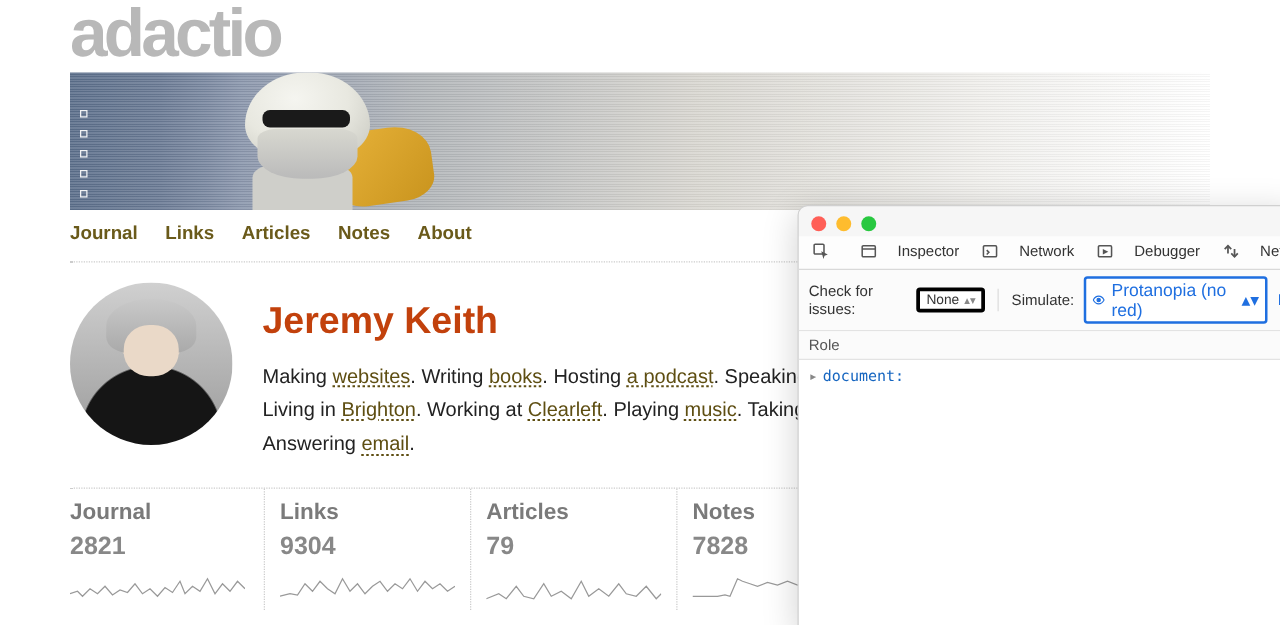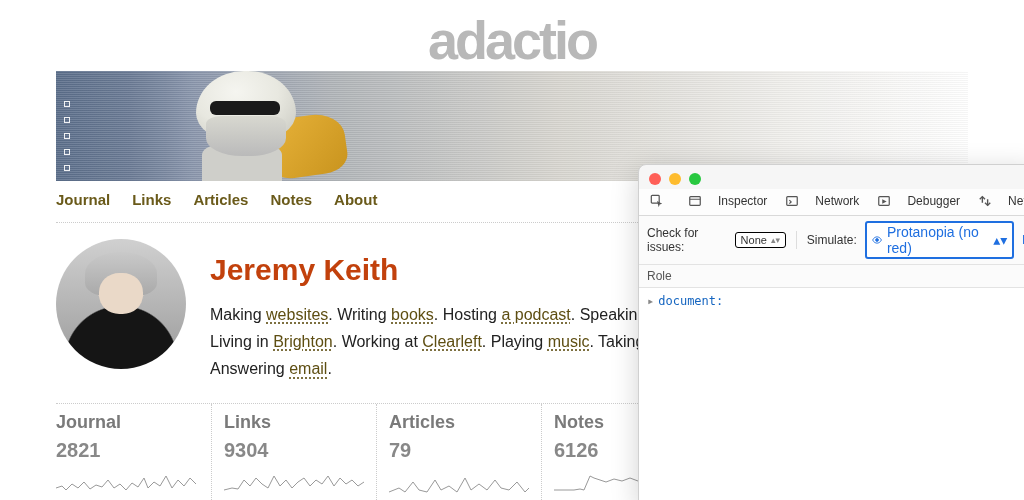--- a/index.html
+++ b/index.html
@@ -9,27 +9,27 @@
     color: #333;
     width: 1024px;
     height: 500px;
     position: relative;
     overflow: hidden;
   }
   .page {
     padding: 0 56px;
   }
   .logo {
-    text-align: center;
+    text-align: left;
     font-size: 54px;
     font-weight: 900;
     letter-spacing: -3px;
     color: #b8b8b8;
     line-height: 1;
-    padding-top: 13px;
+    padding-top: 0;
     padding-right: 0;
   }
   .banner {
     height: 110px;
     margin-top: 4px;
     background: linear-gradient(to right,
       #5b6e8a 0%, #6a7a94 8%, #7a88a0 12%,
       #8a96ac 15%, #b0b4b8 30%,
       #d8d6d0 55%, #f0efec 80%, #fff 100%);
     position: relative;
@@ -174,21 +174,21 @@
   .dt-tool svg { width:14px; height:14px; }
   .dt-sep { width:1px; height:18px; background:#ddd; margin:0 2px;}
   .dt-row {
     display:flex; align-items:center; gap:8px;
     padding:5px 8px;
     border-bottom:1px solid #e3e3e3;
     background:#fbfbfb;
   }
   .dt-select {
     display:inline-flex; align-items:center; gap:4px;
-    border:1px solid #000000; border-radius:3px;
+    border:3px solid #000000; border-radius:3px;
     padding:1px 5px; background:#fff; font-size:11px;
   }
   .dt-select .caret{ font-size:9px; color:#888;}
   .dt-simulate {
     border:2px solid #1f6fe0; border-radius:3px;
     padding:1px 5px; background:#fff;
     display:inline-flex; align-items:center; gap:5px;
     color:#1f6fe0; font-size:14px;
   }
   .dt-simulate .eye { width:12px; height:12px; }
@@ -266,21 +266,21 @@
     </div>
     <div class="stat">
       <h2>Articles</h2>
       <div class="count">79</div>
       <svg class="spark" viewBox="0 0 140 28">
           <path d="M0 24 L10 20 L16 24 L24 14 L30 22 L38 24 L46 12 L52 22 L60 18 L68 24 L76 10 L82 22 L90 16 L98 22 L106 12 L112 20 L120 22 L128 14 L136 24 L140 20"></path>
         </svg>
     </div>
     <div class="stat">
       <h2>Notes</h2>
-      <div class="count">6126</div>
+      <div class="count">7828</div>
       <svg class="spark" viewBox="0 0 140 28">
           <path d="M0 22 L20 22 L26 21 L30 22 L36 8 L40 10 L46 12 L52 14 L60 11 L68 13 L76 10 L84 13 L92 11 L100 14 L108 12 L116 13 L124 11 L132 13 L140 12"></path>
         </svg>
     </div>
   </div>
 </div>
 
 <div class="devtools">
   <div class="dt-traffic">
     <span class="tl-red"></span>

